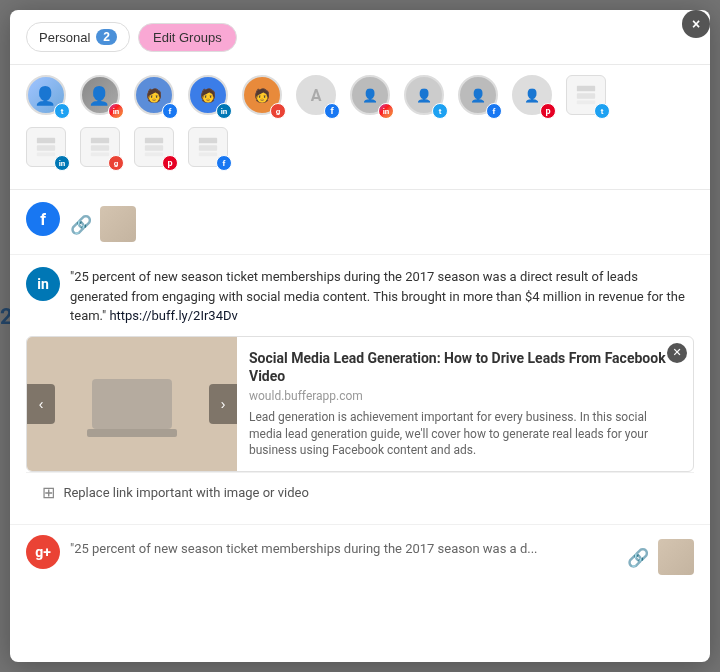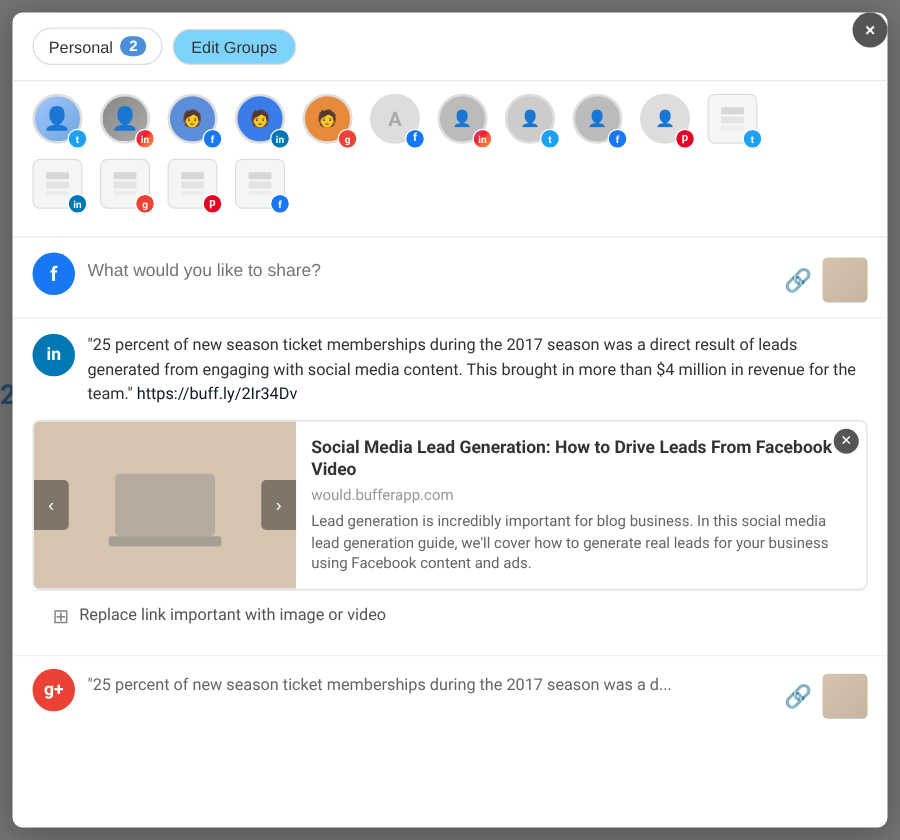--- a/index.html
+++ b/index.html
@@ -81,21 +81,21 @@
     }
     .tab-badge {
       background: #4a90d9;
       color: #fff;
       border-radius: 10px;
       padding: 1px 7px;
       font-size: 12px;
       font-weight: 600;
     }
     .btn-edit-groups {
-      background: #7dd3fc;
+      background: #f9a8d4;
       border: 1px solid #ddd;
       border-radius: 20px;
       padding: 6px 14px;
       font-size: 13px;
       font-weight: 500;
       cursor: pointer;
       color: #333;
     }
     .btn-select-none {
       margin-left: auto;
@@ -591,21 +591,20 @@
         </div>
         <span class="social-badge badge-facebook" style="font-size:8px;">f</span>
       </div>
     </div>
   </div>
 
   <div class="content-area">
 
     <div class="compose-section">
       <div class="compose-icon">f</div>
-      <input class="compose-input" type="text" placeholder="What would you like to share?" style="">
       <div class="compose-actions">
         <span class="link-icon">🔗</span>
         <div class="thumb-mini" style="background: linear-gradient(135deg, #d4c4b0, #c4b4a0);"></div>
       </div>
     </div>
 
     <div class="linkedin-post">
       <div class="linkedin-post-header">
         <div class="li-icon">in</div>
         <div class="post-text">
@@ -623,21 +622,21 @@
               <svg width="100" height="80" viewBox="0 0 100 80" fill="none" style="opacity:0.4;">
                 <rect x="10" y="15" width="80" height="50" rx="4" fill="#888"></rect>
                 <rect x="5" y="65" width="90" height="8" rx="2" fill="#666"></rect>
               </svg>
             </div>
             <button class="article-chevron-right">›</button>
           </div>
           <div class="article-content">
             <div class="article-title">Social Media Lead Generation: How to Drive Leads From Facebook Video</div>
             <div class="article-domain">would.bufferapp.com</div>
-            <div class="article-desc">Lead generation is incredibly important for blog business. In this social media lead generation guide, we'll cover how to generate real leads for your business using Facebook content and ads.</div>
+            <div class="article-desc">Lead generation is achievement important for every business. In this social media lead generation guide, we'll cover how to generate real leads for your business using Facebook content and ads.</div>
           </div>
         </div>
         <button class="article-close">✕</button>
       </div>
 
       <div class="replace-attachment">
         <span class="replace-attachment-icon">⊞</span>
         <span>Replace link important with image or video</span>
       </div>
     </div>

